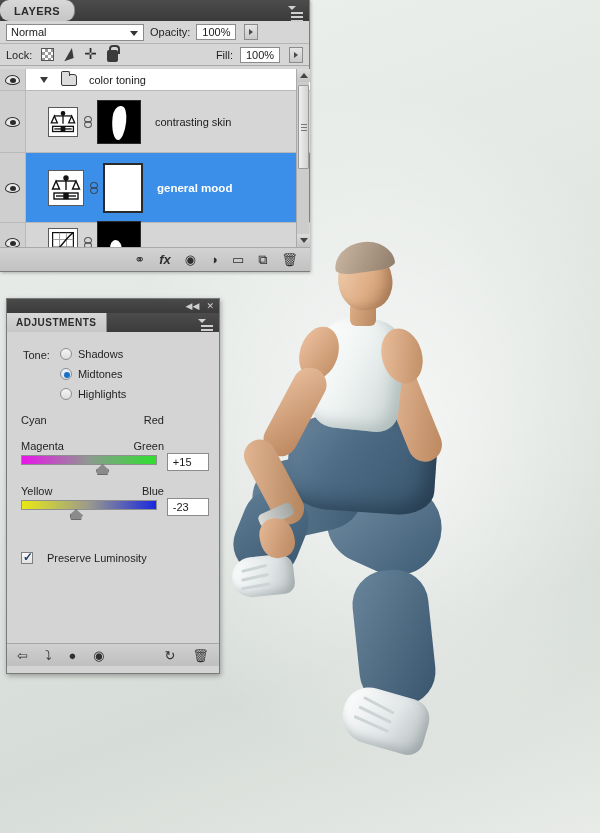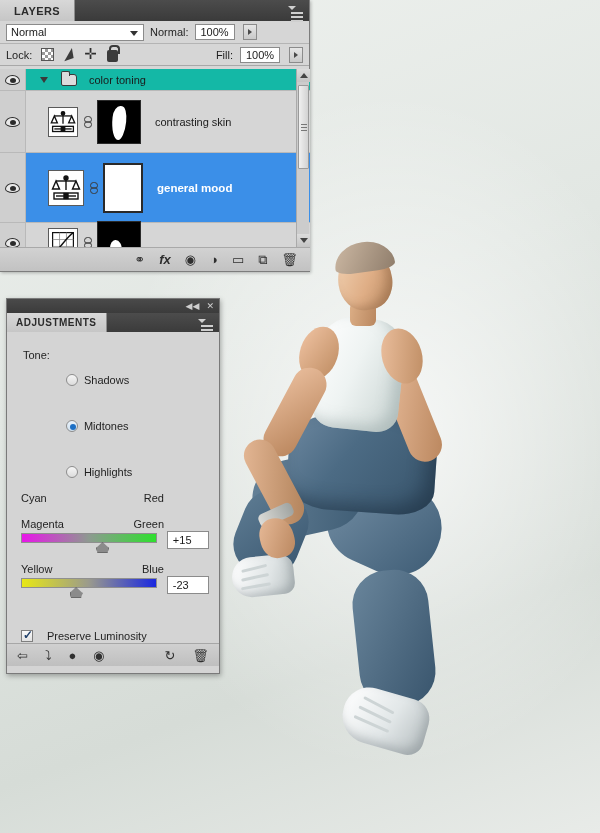--- a/index.html
+++ b/index.html
@@ -156,20 +156,21 @@
     height: 21px;
     background: linear-gradient(#4c4c4c,#3a3a3a);
     display: flex; align-items: stretch; position: relative;
   }
   .tab {
     display: flex; align-items: center; padding: 8px 14px;
     font-size: 11px; font-weight: bold; color: #2b2b2b;
     background: linear-gradient(#d8d8d8,#c6c6c6);
     border-right: 1px solid #8d8d8d;
     letter-spacing: .4px;
+    border-radius: 9px;
   }
   .panel-menu {
     position: absolute; right: 5px; top: 4px;
     width: 16px; height: 12px; cursor: pointer;
   }
   .panel-menu i {
     display:block; height:2px; background:#cfcfcf; margin:2px 0 0 3px; width:12px;
   }
   .panel-menu i:first-child { width: 0; border-left:4px solid transparent;
     border-right:4px solid transparent; border-top:4px solid #cfcfcf; background:none; height:0; margin-left:0;}
@@ -224,21 +225,21 @@
 
   
   .layerlist {
     position: absolute; left: 0; top: 69px; width: 310px; height: 178px;
     background: #d6d6d6; overflow: hidden;
   }
   .layerrow {
     position: relative; display: flex; align-items: center;
     border-bottom: 1px solid #b9b9b9; height: 38px;
   }
-  .layerrow.group { height: 22px; background: #14b8a6; gap: 6px; }
+  .layerrow.group { height: 22px; background: #ffffff; gap: 6px; }
   .layerrow.selected { background: #3b8fe8; height: 70px; }
   .layerrow.partial { height: 40px; }
   .eyecell {
     width: 26px; height: 100%; display: flex; align-items: center;
     justify-content: center; border-right: 1px solid #b9b9b9;
     background: #cfcfcf;
   }
   .layerrow.selected .eyecell { background: #cfcfcf; }
   .eye {
     width: 15px; height: 10px; border: 1.5px solid #2b2b2b;
@@ -349,24 +350,24 @@
   .adj-tab {
     display:flex; align-items:center; padding: 0 9px;
     font-size: 10px; font-weight: bold; color: #2b2b2b; letter-spacing: .5px;
     background: linear-gradient(#d8d8d8,#c6c6c6); border-right:1px solid #8d8d8d;
   }
   .adj-body { padding: 0; background: #d4d4d4; height: 334px; position: relative; }
   .adj-heading {
     font-size: 11.5px; font-weight: bold; color: #1a1a1a;
     padding: 7px 0 0 10px;
   }
-  .tone-block { padding: 16px 0 0 16px; display: flex; gap: 16px; }
+  .tone-block { padding: 16px 0 0 16px; display: flex; gap: 10px; }
   .tone-label { font-size: 11px; color: #1f1f1f; padding-top: 1px; }
   .radios { display: flex; flex-direction: column; gap: 8px; }
-  .radio-row { display: flex; align-items: flex-end; gap: 6px; margin-top: 26px; }
+  .radio-row { display: flex; align-items: flex-end; gap: 6px; }
   .radio {
     width: 12px; height: 12px; border-radius: 50%;
     background: linear-gradient(#f6f6f6,#dcdcdc); border: 1px solid #8d8d8d;
     position: relative;
   }
   .radio.on { background: linear-gradient(#eaf3fb,#cfe0ef); }
   .radio.on::after {
     content:''; position:absolute; left:3px; top:3px; width:6px; height:6px;
     border-radius:50%; background:#1d6fc4;
   }
@@ -464,21 +465,21 @@
         <i></i>
         <i></i>
     </div>
   </div>
 
   <div class="blendrow">
     <div class="combo">
       <span>Normal</span>
       <span class="caret"></span>
     </div>
-    <span class="lbl">Normal:</span>
+    <span class="lbl">Opacity:</span>
     <div class="numfield">100%</div>
     <div class="spin"></div>
   </div>
 
   <div class="lockrow">
     <span class="lbl">Lock:</span>
     <div class="lockicons">
       <div class="li checker"></div>
       <div class="li brush"></div>
       <div class="li move"></div>

